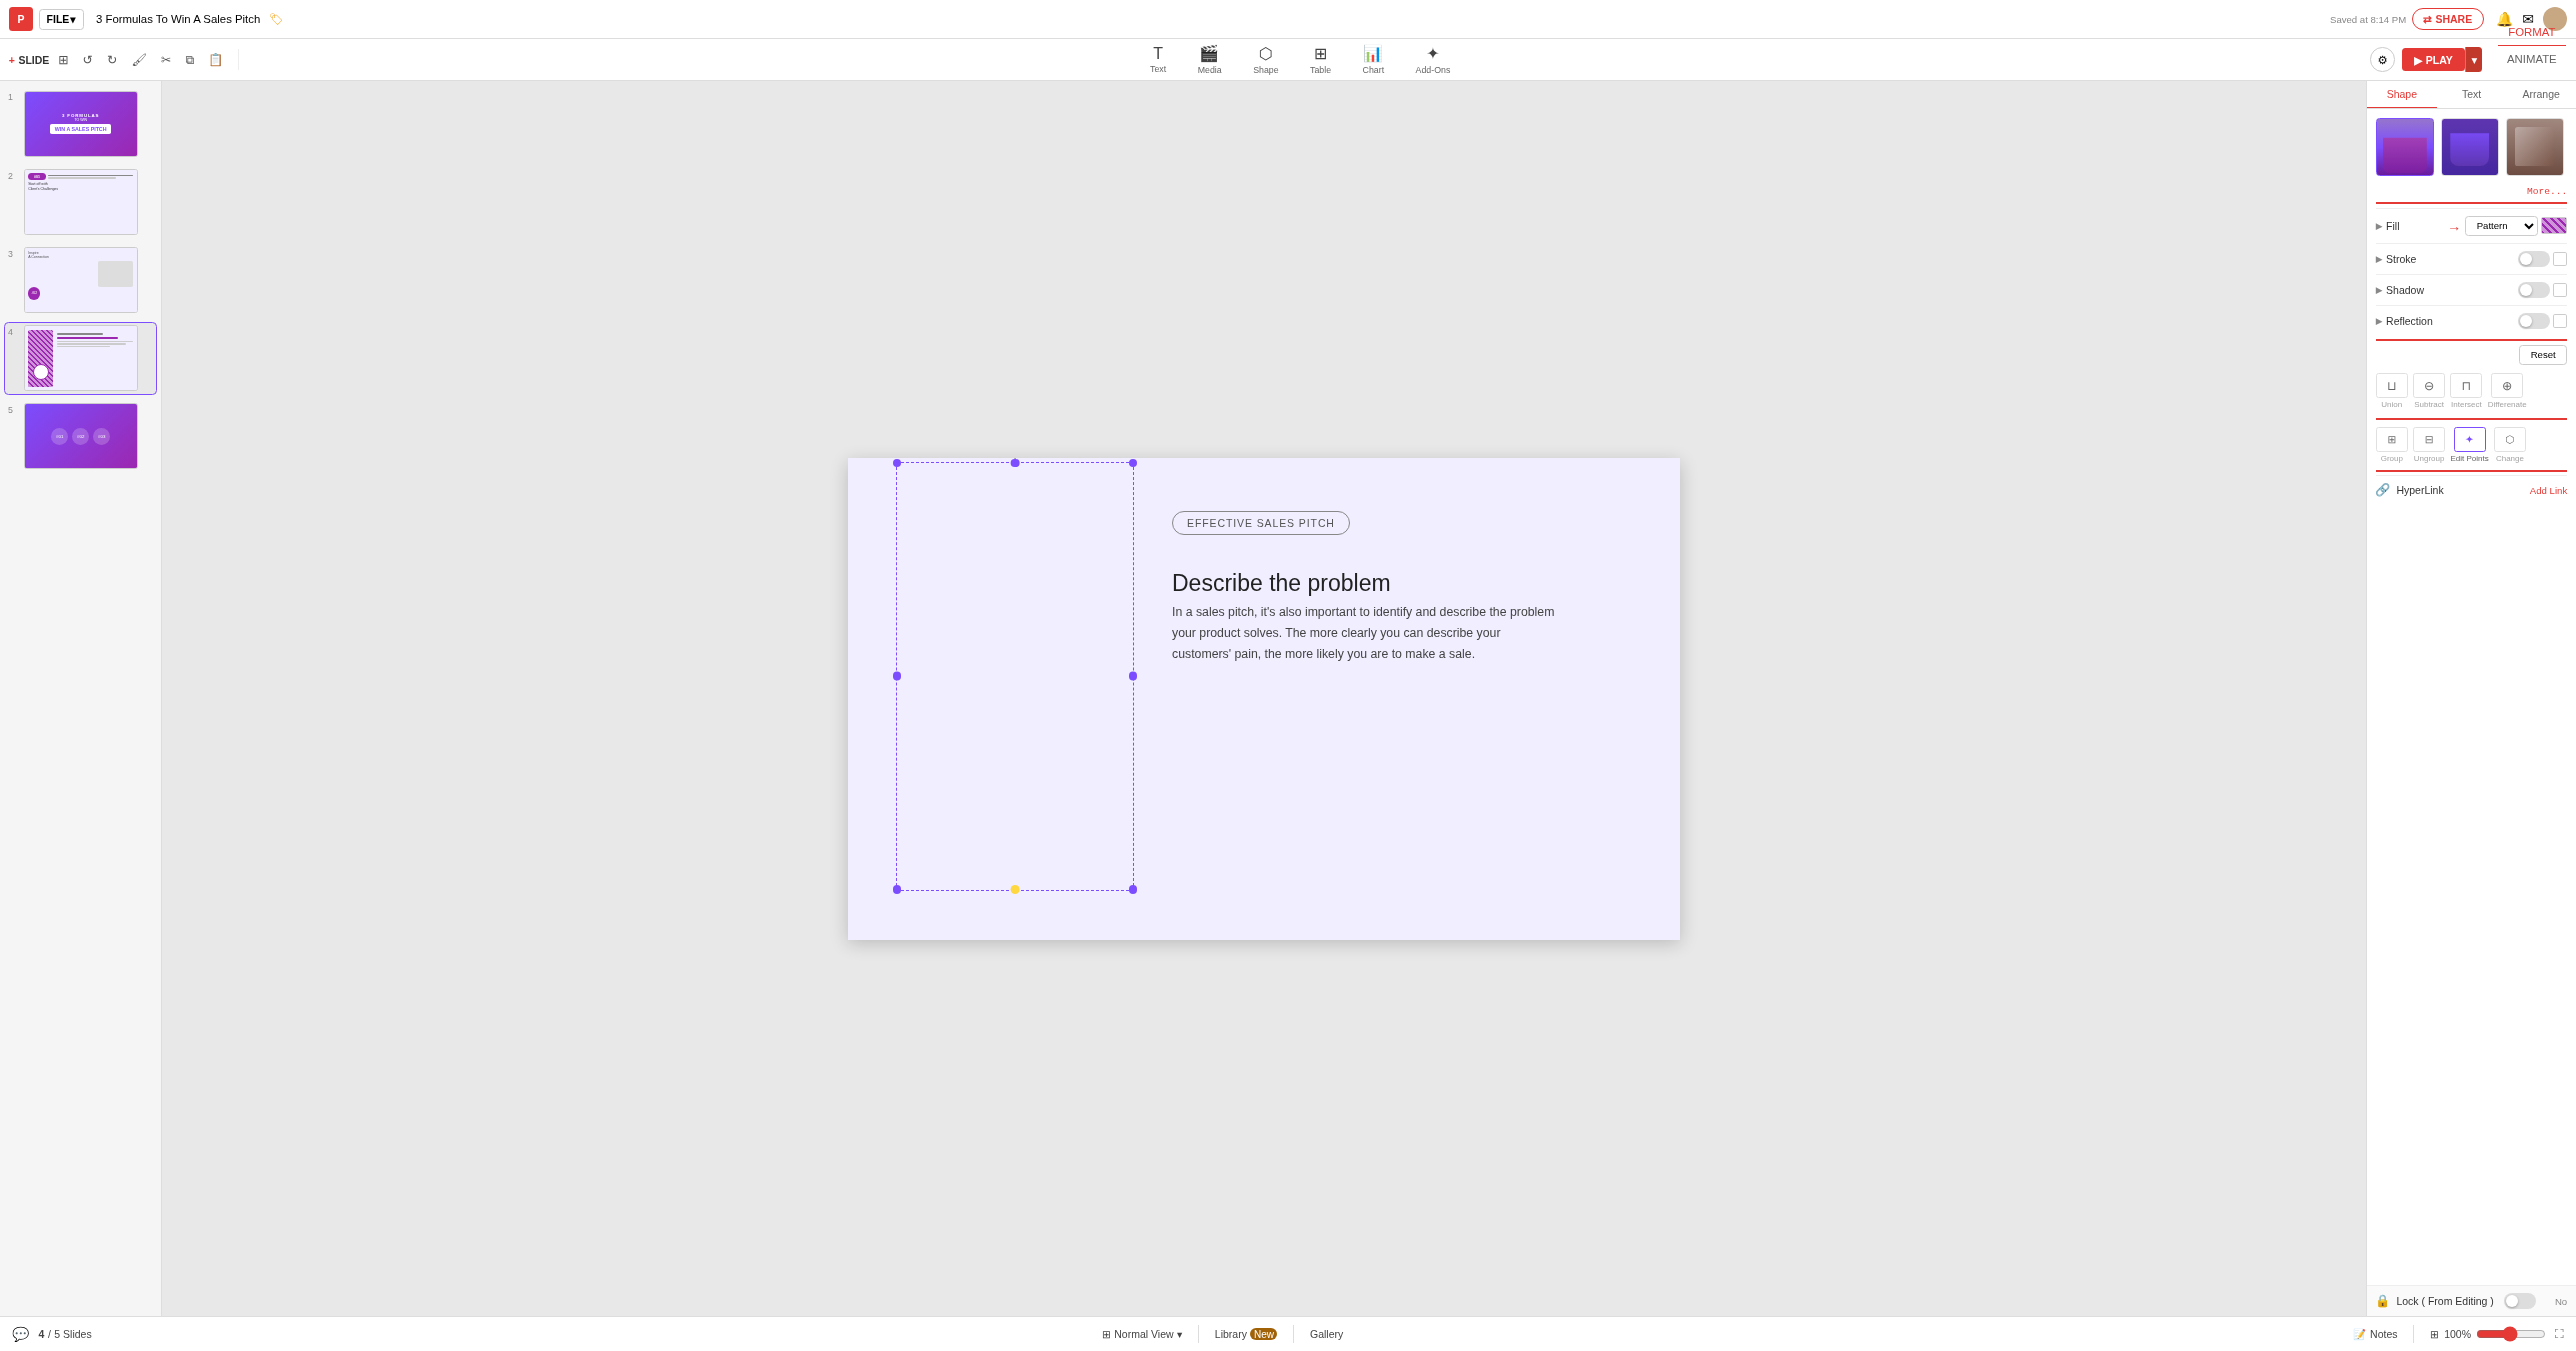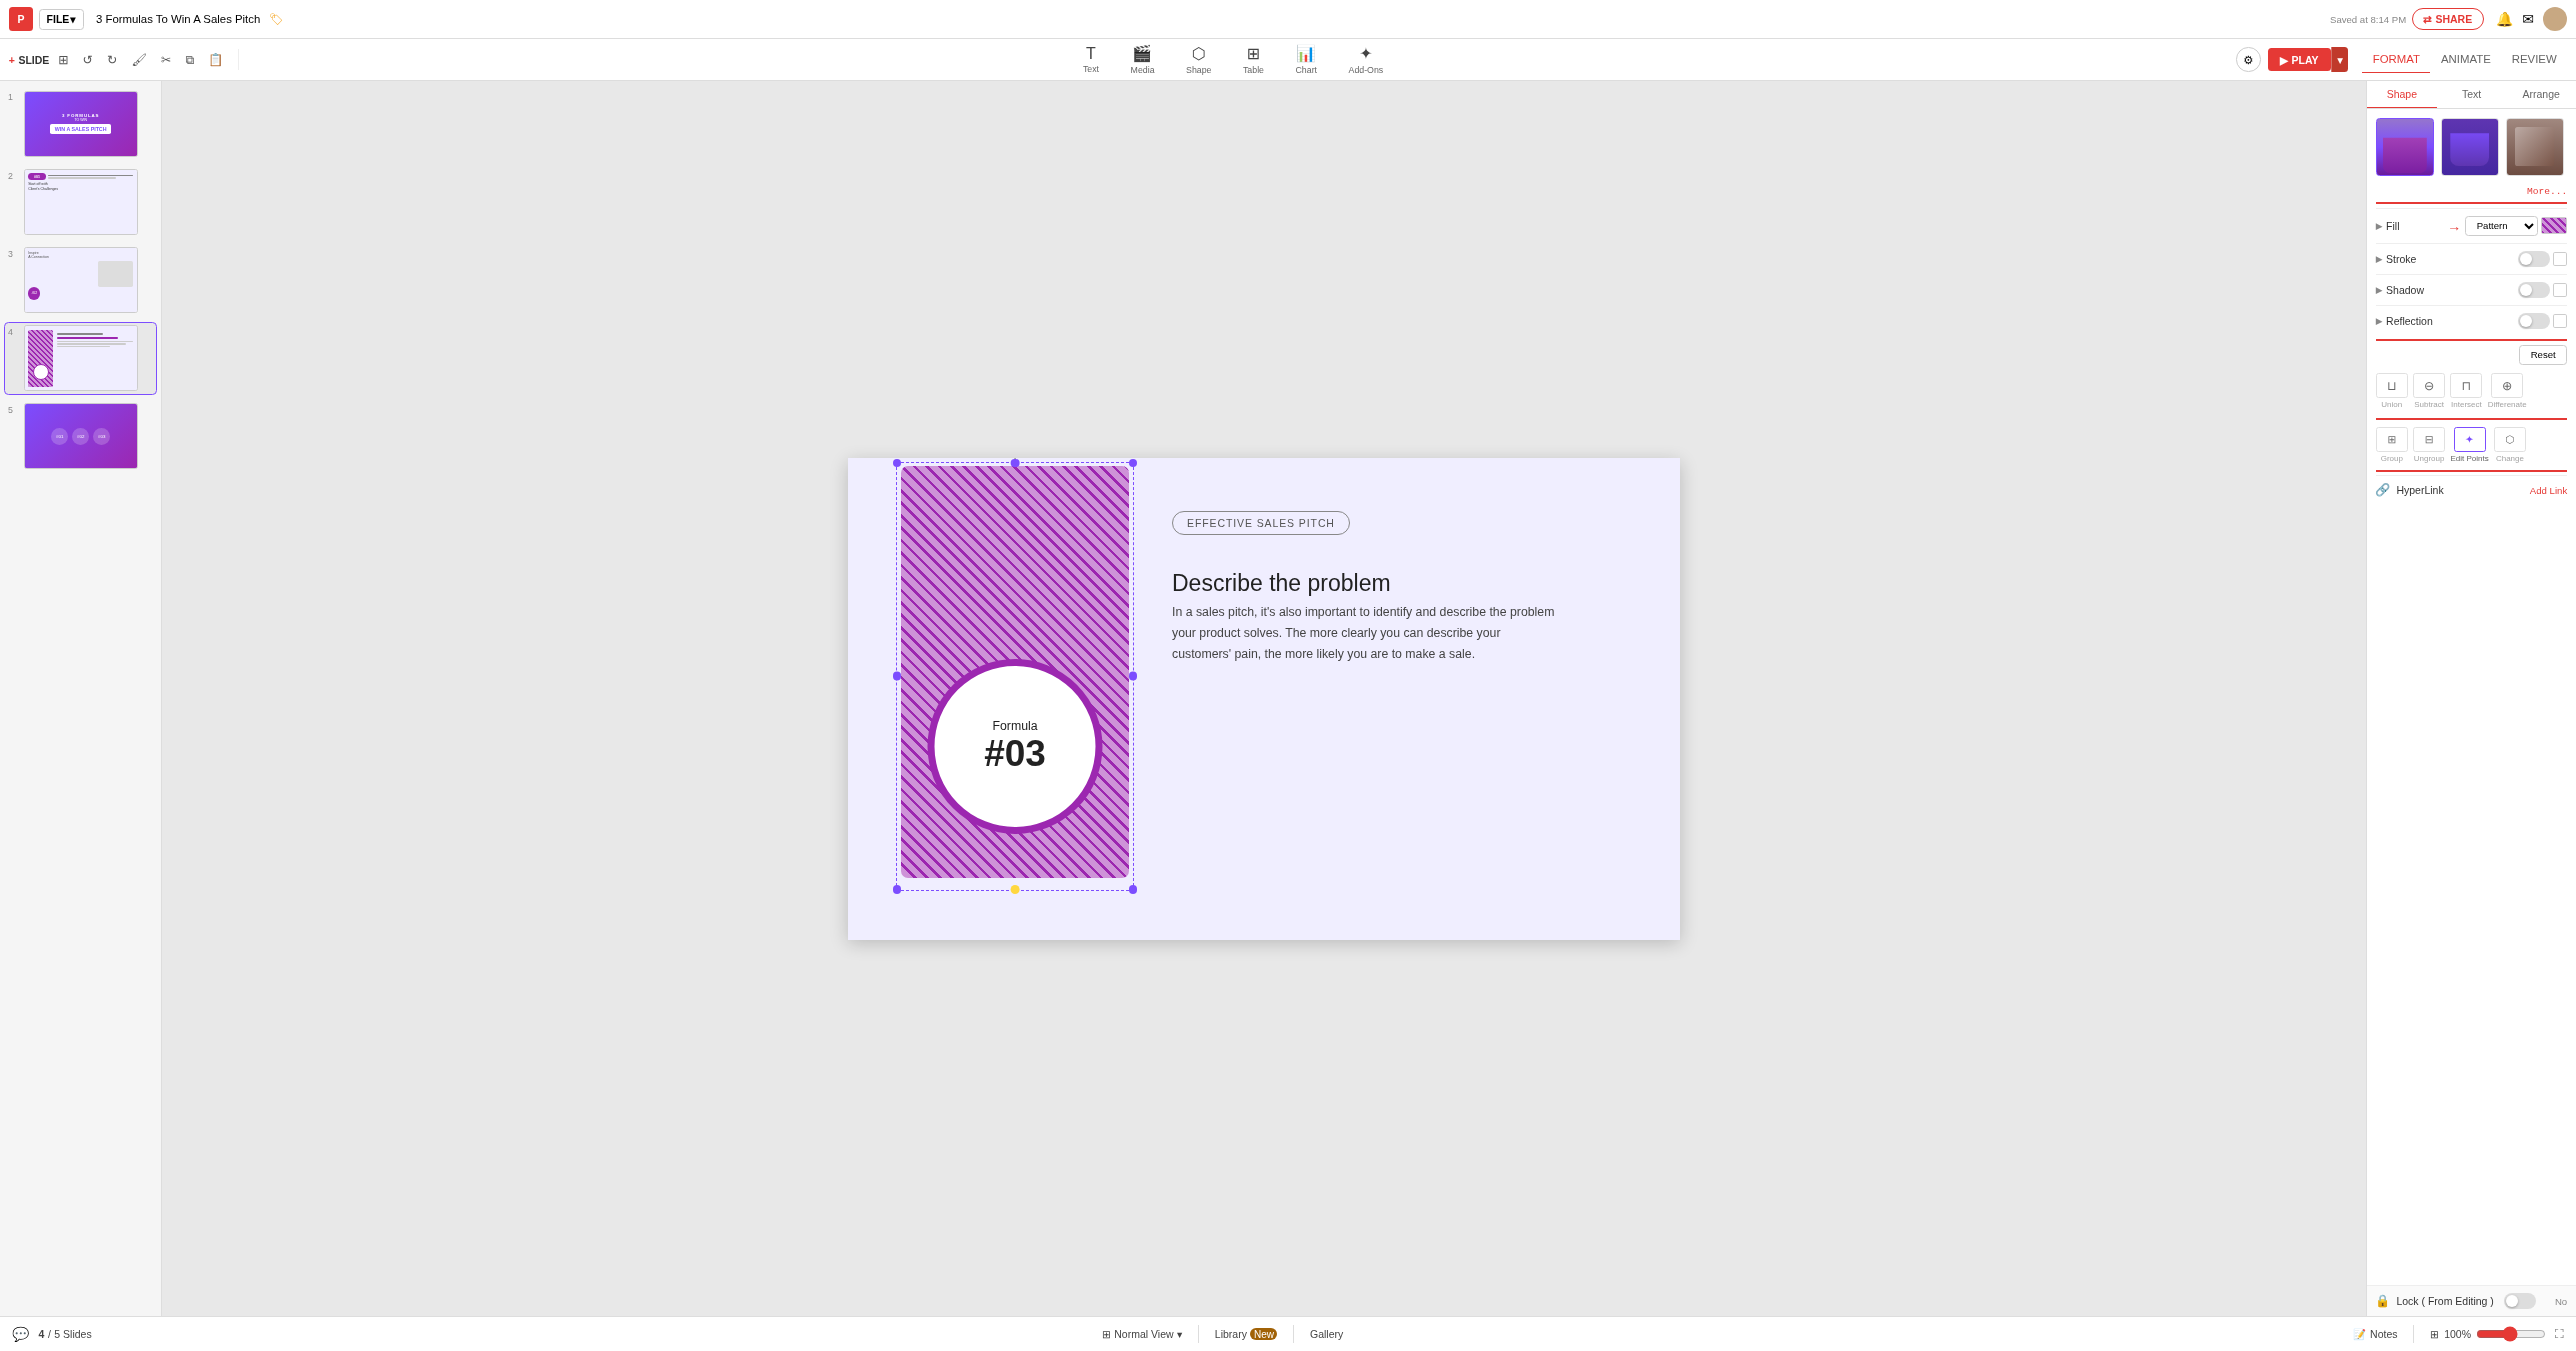--- a/index.html
+++ b/index.html
@@ -222,21 +222,21 @@
   <div class="right-tools">
     <div class="settings-btn">⚙</div>
     <div style="display:flex;align-items:center;">
       <div class="play-btn">
         <span>▶</span>
         <span>PLAY</span>
       </div>
       <div class="play-dropdown">▾</div>
     </div>
 
-    <div style="display:flex;align-items:center;gap:0;margin-left:7px;">
+    <div style="display:flex;align-items:center;gap:0;margin-left:7px;flex-direction:column;">
       <div class="fmt-tab active">FORMAT</div>
       <div class="fmt-tab">ANIMATE</div>
       <div class="fmt-tab">REVIEW</div>
     </div>
   </div>
 </div>
 
 <div id="main">
 
   <div id="slide-panel">
@@ -313,29 +313,20 @@
       </div>
     </div>
 
     <div style="flex:1;"></div>
   </div>
 
   <div id="canvas-area">
     <div id="slide-canvas">
       <div class="slide4-bg">
 
-        <div class="purple-shape">
-          <div class="purple-shape-inner">
-            <div class="purple-rect"></div>
-            <div class="white-circle">
-              <div class="formula-label">Formula</div>
-              <div class="formula-num">#03</div>
-            </div>
-          </div>
-        </div>
 
         <div class="selection-box">
           <div class="rotate-line"></div>
 
           <div class="handle handle-tl"></div>
           <div class="handle handle-tm"></div>
           <div class="handle handle-tr"></div>
           <div class="handle handle-ml"></div>
           <div class="handle handle-mr"></div>
           <div class="handle handle-bl"></div>

